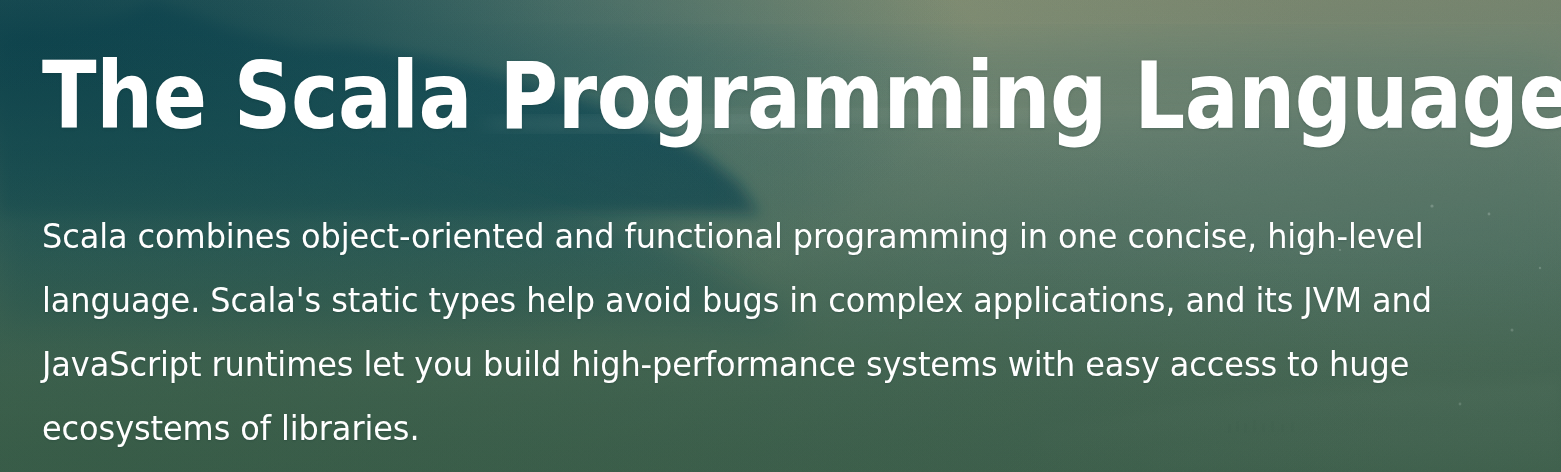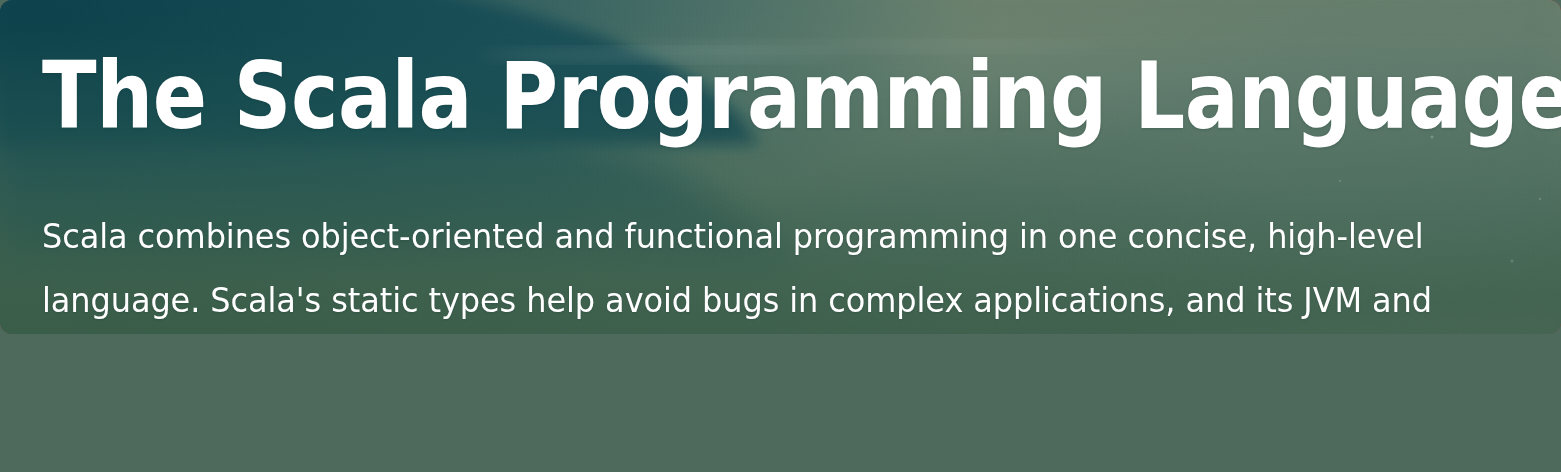--- a/index.html
+++ b/index.html
@@ -10,24 +10,23 @@
   }
   body {
     font-family: "Liberation Sans", "DejaVu Sans", sans-serif;
     -webkit-font-smoothing: antialiased;
   }
 
   
   .hero {
     position: relative;
     width: 1561px;
-    height: 334px;
+    height: 472px;
     overflow: hidden;
     background: #b91c1c;
-    border-radius: 12px;
   }
 
   
   .hero-bg {
     position: absolute;
     inset: 0;
     width: 100%;
     height: 100%;
     display: block;
   }

